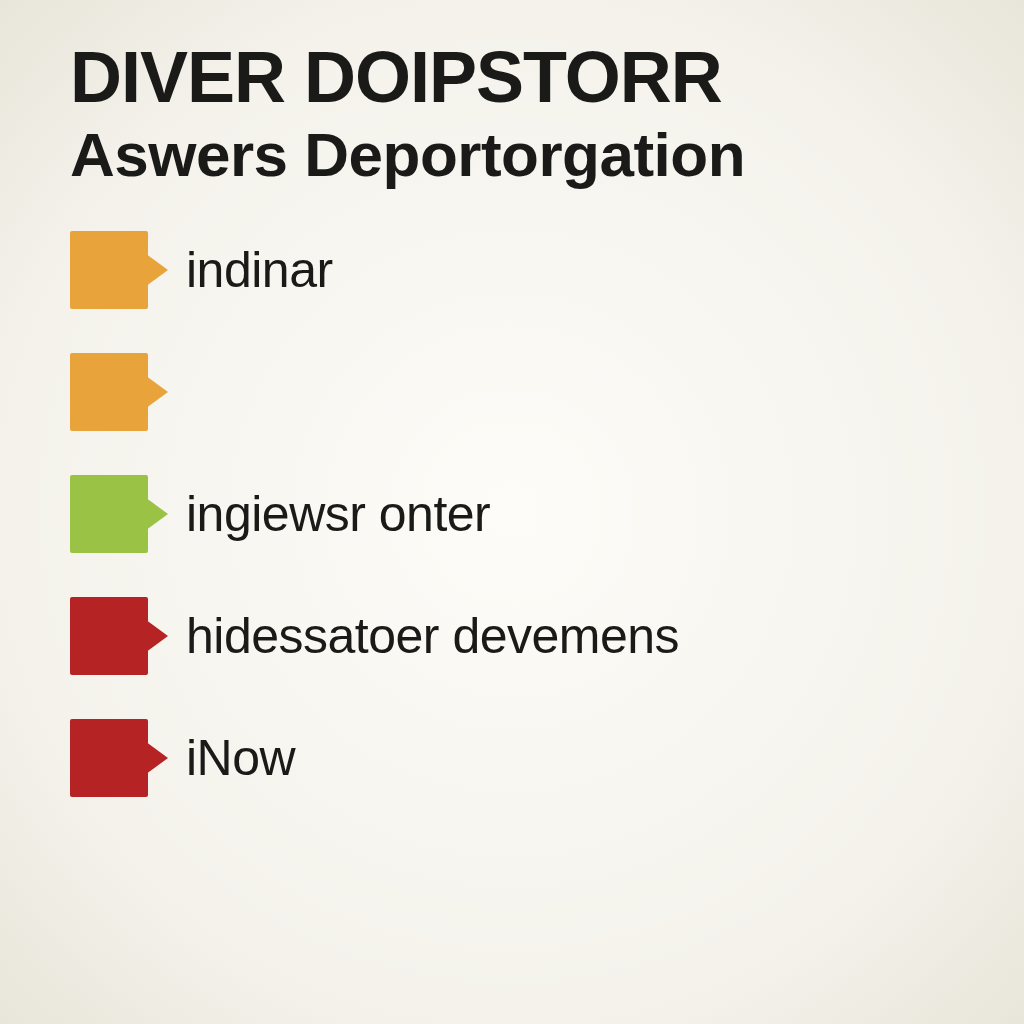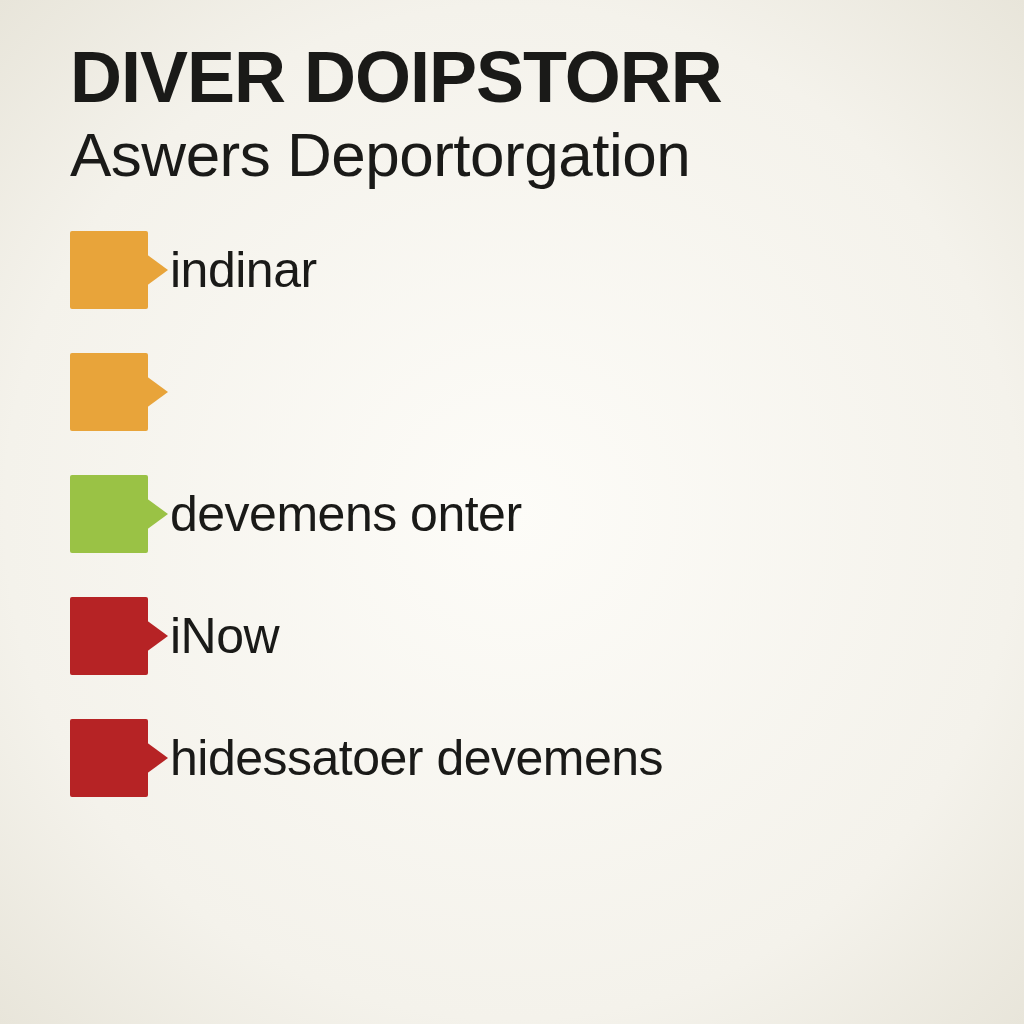--- a/index.html
+++ b/index.html
@@ -18,34 +18,34 @@
   }
   .title {
     font-size: 72px;
     font-weight: 700;
     letter-spacing: -1px;
     margin: 0 0 6px 0;
     line-height: 1.05;
   }
   .subtitle {
     font-size: 62px;
-    font-weight: 400;
+    font-weight: 700;
     letter-spacing: -0.5px;
     margin: 0 0 44px 0;
     line-height: 1.05;
   }
   .list {
     display: flex;
     flex-direction: column;
     gap: 44px;
   }
   .item {
     display: flex;
     align-items: center;
-    gap: 22px;
+    gap: 38px;
   }
   .swatch-wrap {
     position: relative;
     width: 78px;
     height: 78px;
     flex: 0 0 78px;
   }
   .swatch {
     width: 78px;
     height: 78px;
@@ -88,32 +88,32 @@
       <div class="swatch" style="background:#e8a43a;"></div>
       <div class="pointer" style="border-left:30px solid #e8a43a;"></div>
     </div>
   </div>
 
   <div class="item">
     <div class="swatch-wrap">
       <div class="swatch" style="background:#9ac245;"></div>
       <div class="pointer" style="border-left:30px solid #9ac245;"></div>
     </div>
-    <span class="label">devemens onter</span>
+    <span class="label">ingiewsr onter</span>
+  </div>
+
+  <div class="item">
+    <div class="swatch-wrap">
+      <div class="swatch" style="background:#b62325;"></div>
+      <div class="pointer" style="border-left:30px solid #b62325;"></div>
+    </div>
+    <span class="label">hidessatoer devemens</span>
   </div>
 
   <div class="item">
     <div class="swatch-wrap">
       <div class="swatch" style="background:#b62325;"></div>
       <div class="pointer" style="border-left:30px solid #b62325;"></div>
     </div>
     <span class="label">iNow</span>
   </div>
 
-  <div class="item">
-    <div class="swatch-wrap">
-      <div class="swatch" style="background:#b62325;"></div>
-      <div class="pointer" style="border-left:30px solid #b62325;"></div>
-    </div>
-    <span class="label">hidessatoer devemens</span>
-  </div>
-
 </div>
 
 </body></html>

